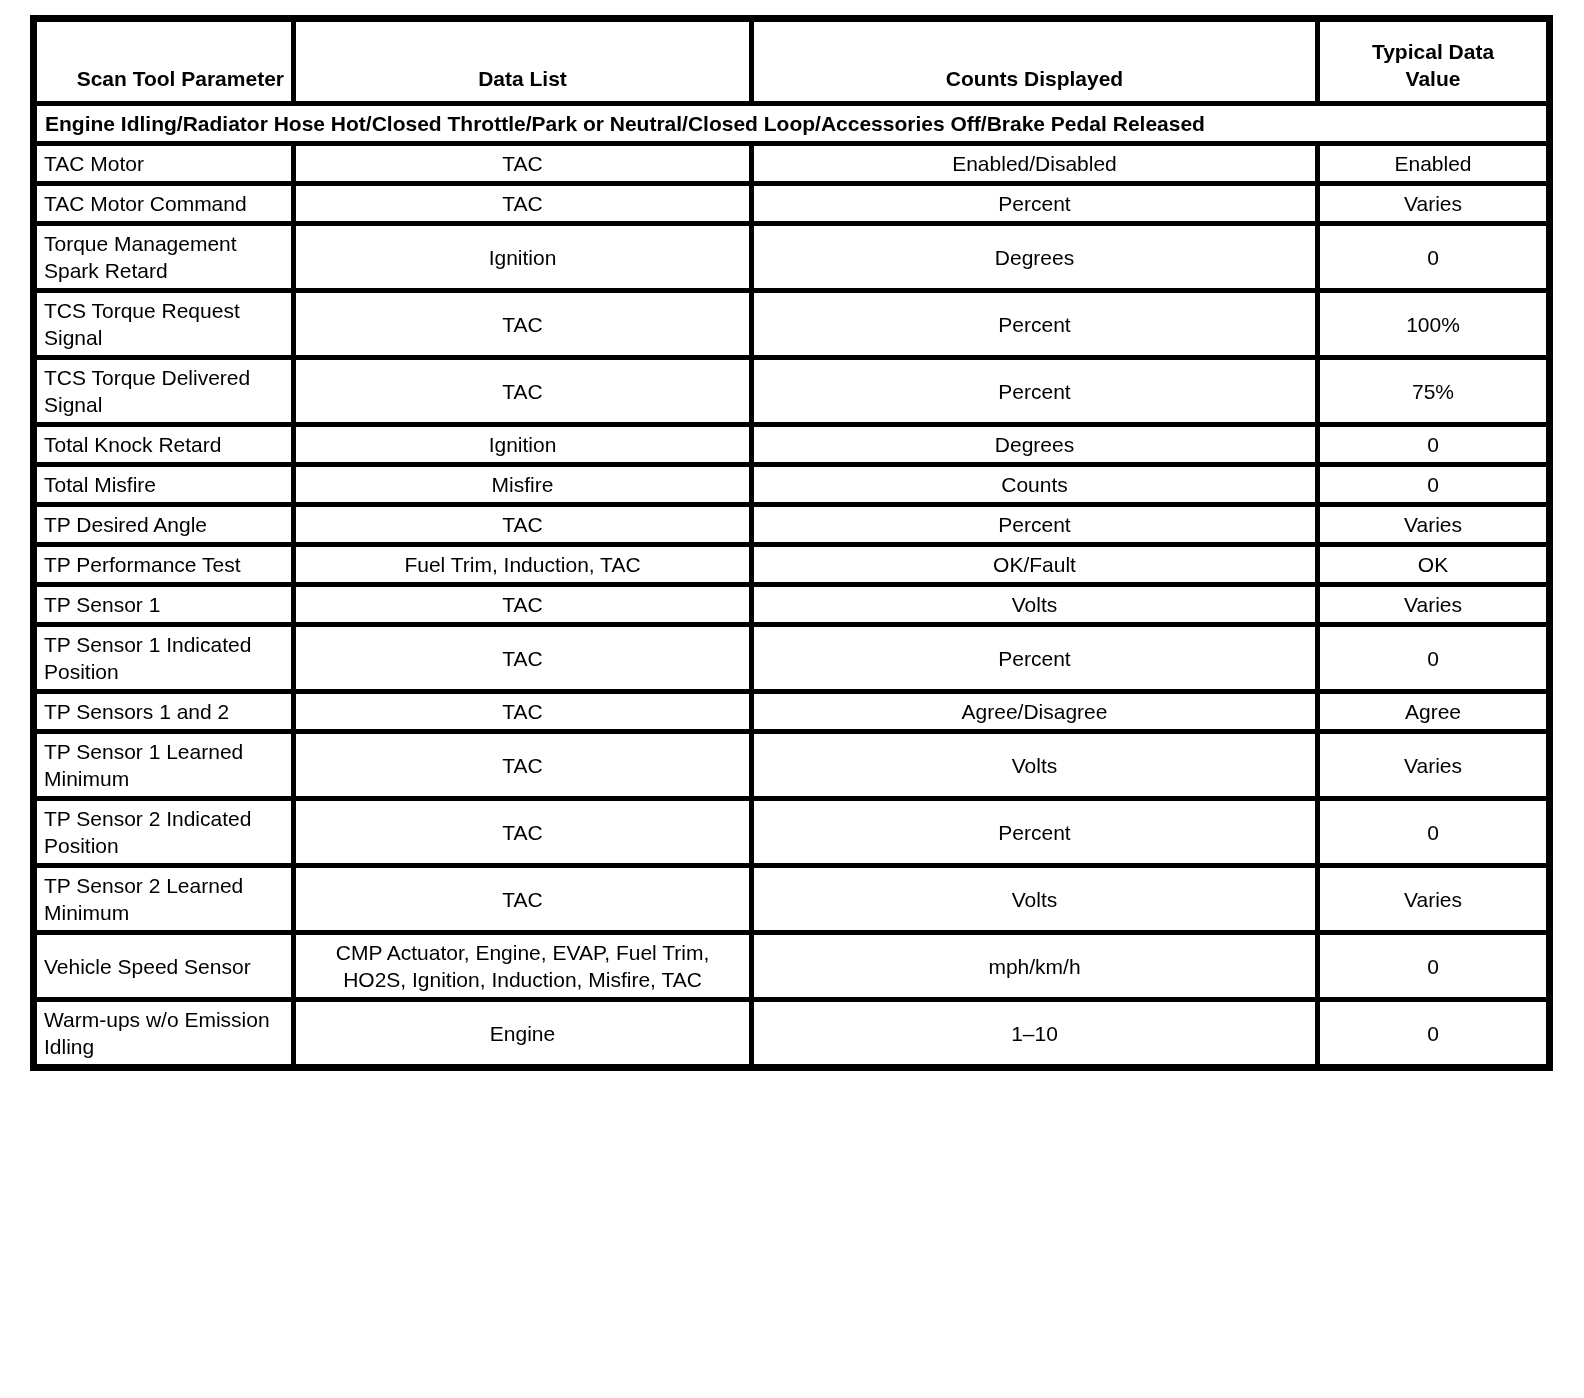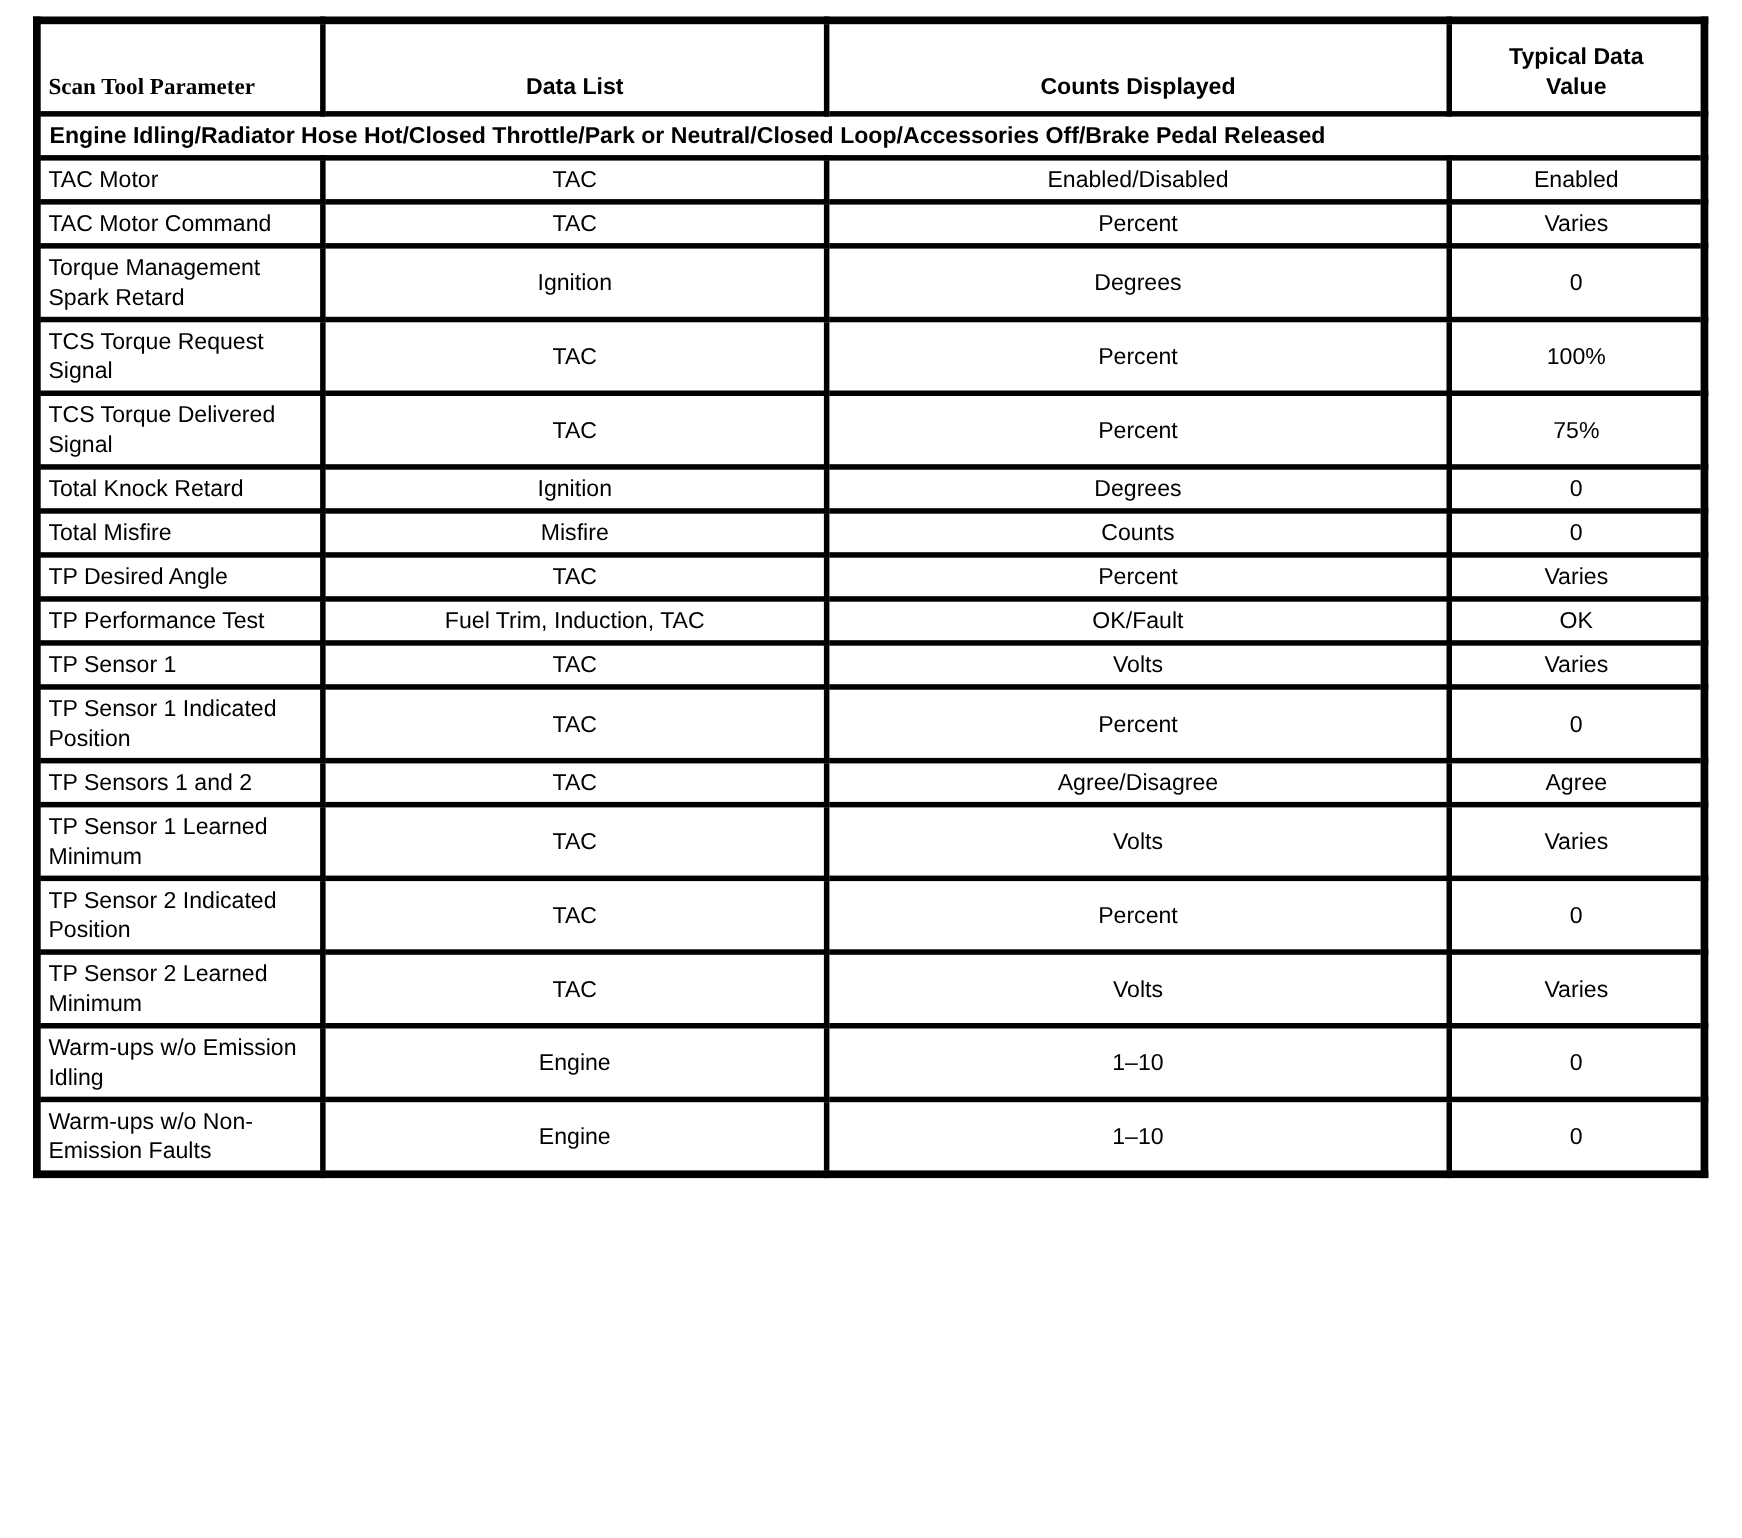--- a/index.html
+++ b/index.html
@@ -35,21 +35,21 @@
     background: #ffffff;
     overflow: hidden;
   }
   thead th {
     font-weight: bold;
     vertical-align: bottom;
     height: 66px;
     padding-bottom: 9px;
     text-align: center;
   }
-  thead th.h-param { text-align: left; font-family: Liberation Serif, serif; }
+  thead th.h-param { text-align: right; }
   thead th.h-value span {
     display: inline-block;
     max-width: 150px;
     text-align: center;
   }
   tr.condition-row td {
     font-weight: bold;
     text-align: left;
     height: 31px;
     padding: 2px 8px;
@@ -169,26 +169,26 @@
     <td class="c-units">Percent</td>
     <td class="c-value">0</td>
   </tr>
         <tr>
     <td class="c-param">TP Sensor 2 Learned Minimum</td>
     <td class="c-list">TAC</td>
     <td class="c-units">Volts</td>
     <td class="c-value">Varies</td>
   </tr>
         <tr>
-    <td class="c-param">Warm-ups w/o Emission Idling</td>
-    <td class="c-list">Engine</td>
-    <td class="c-units">1–10</td>
+    <td class="c-param">Vehicle Speed Sensor</td>
+    <td class="c-list">CMP Actuator, Engine, EVAP, Fuel Trim, HO2S, Ignition, Induction, Misfire, TAC</td>
+    <td class="c-units">mph/km/h</td>
     <td class="c-value">0</td>
   </tr>
         <tr>
-    <td class="c-param">Warm-ups w/o Non-Emission Faults</td>
+    <td class="c-param">Warm-ups w/o Emission Idling</td>
     <td class="c-list">Engine</td>
     <td class="c-units">1–10</td>
     <td class="c-value">0</td>
   </tr>
       </tbody>
   </table>
 </div>
 
 </body></html>

